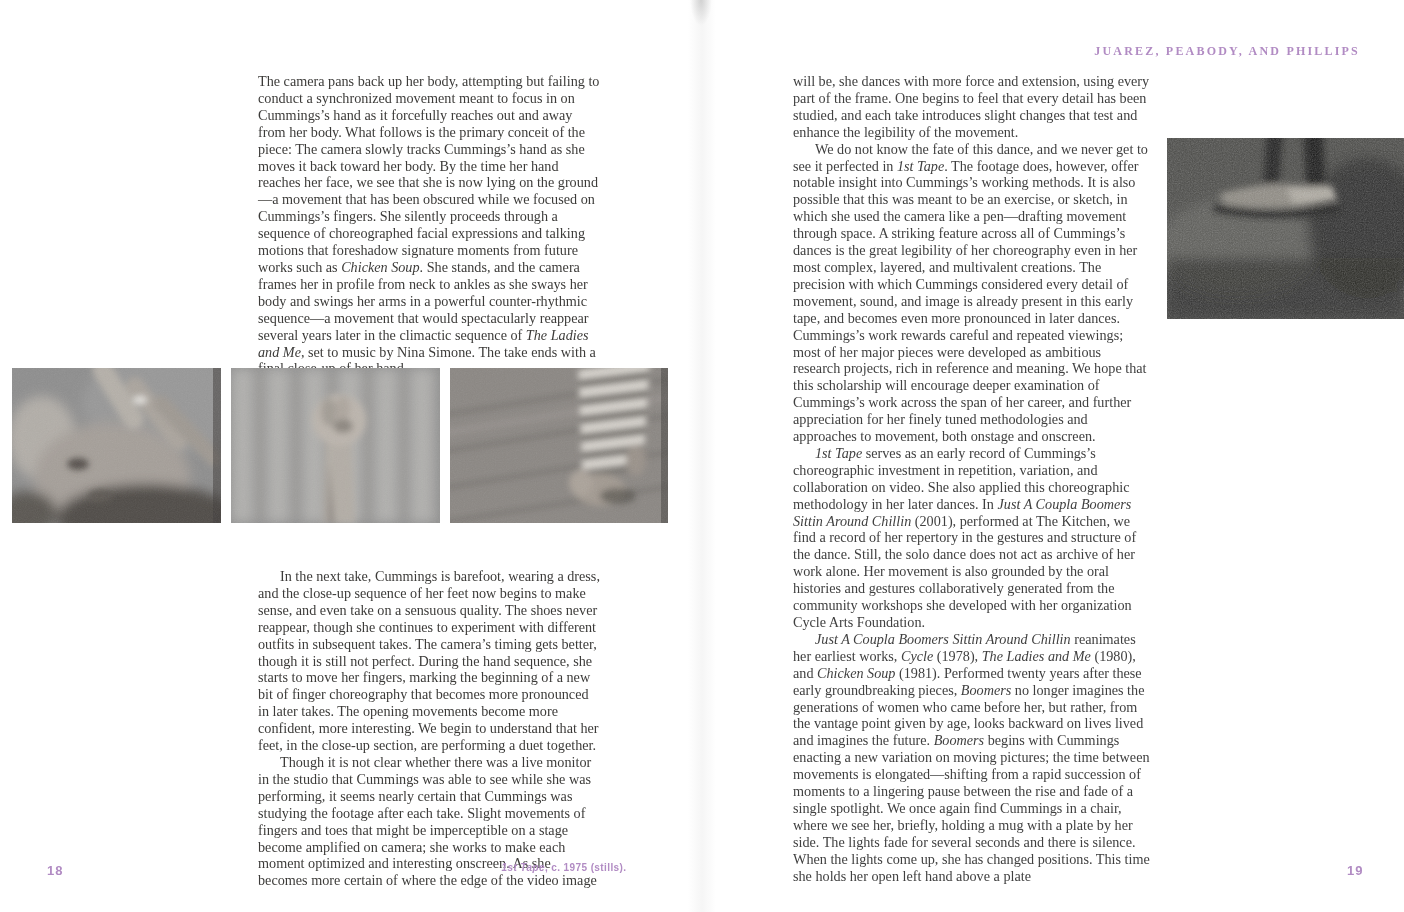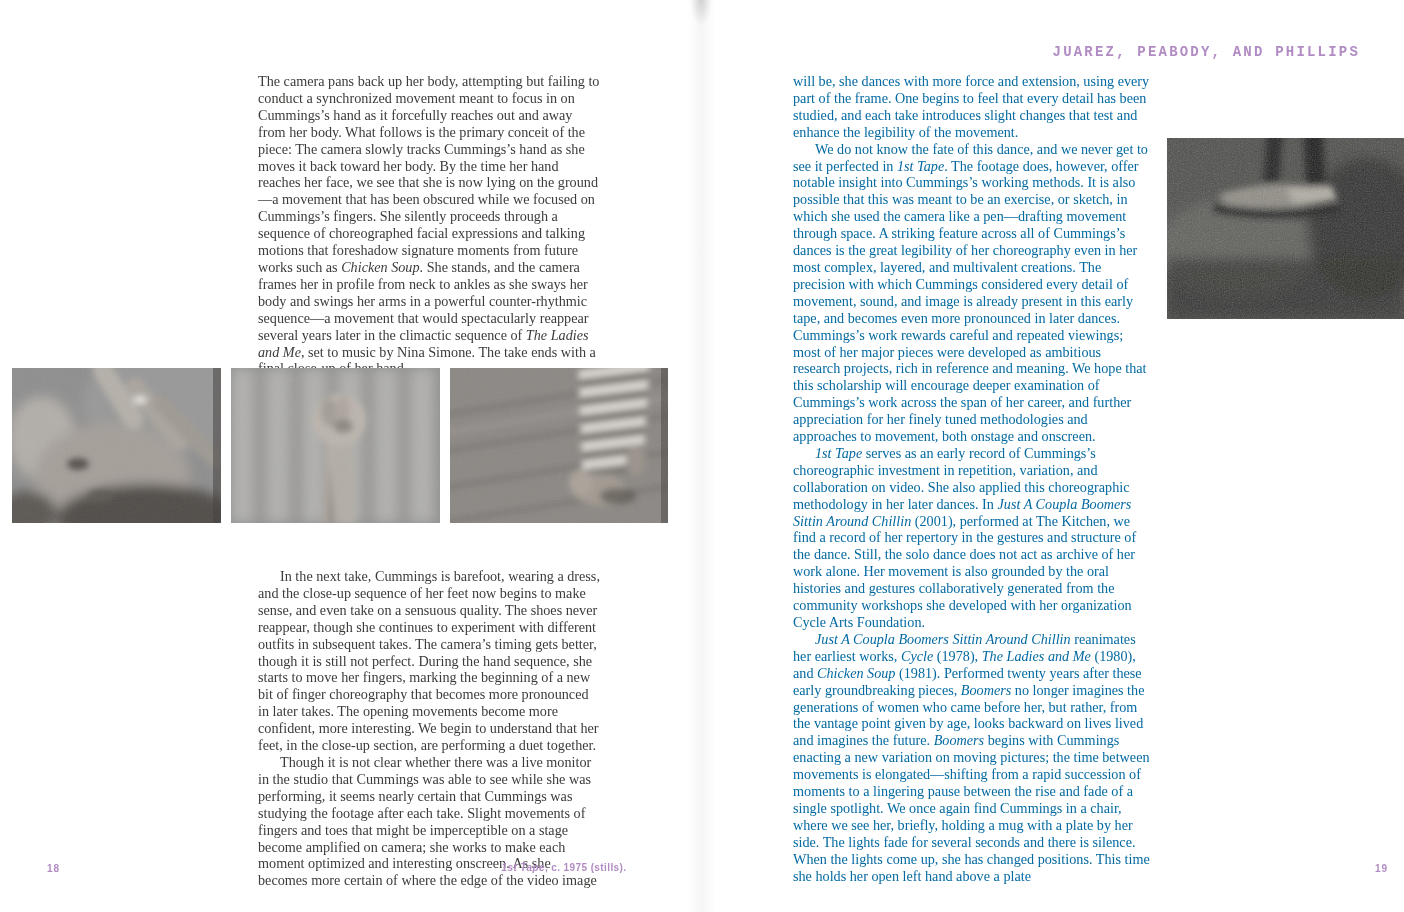--- a/index.html
+++ b/index.html
@@ -5,24 +5,24 @@
   html,body{margin:0;padding:0;background:#ffffff;}
   .spread{position:relative;width:1404px;height:912px;background:#ffffff;overflow:hidden;
           font-family:"Liberation Serif", serif;color:#3c3b39;}
   
   .fold{position:absolute;left:688px;top:0;width:28px;height:912px;
         background:linear-gradient(90deg,rgba(0,0,0,0) 0%,rgba(120,120,120,0.07) 50%,rgba(0,0,0,0) 100%);}
   .fold-smudge{position:absolute;left:690px;top:0;width:22px;height:26px;
         background:radial-gradient(ellipse at 50% 0%,rgba(100,100,100,0.25),rgba(0,0,0,0) 70%);}
 
   .running-header{position:absolute;top:44px;right:44px;
-        font-family:Liberation Mono, monospace;font-weight:bold;font-size:14px;
+        font-family:Liberation Serif, serif;font-weight:bold;font-size:12px;
         letter-spacing:2.2px;}
   .folio{position:absolute;top:863px;font-family:"Liberation Sans",sans-serif;
-        font-weight:bold;font-size:10px;letter-spacing:1px;}
+        font-weight:bold;font-size:13px;letter-spacing:1px;}
   .folio-left{left:47px;}
   .folio-right{left:1347px;}
 
   .textcol{position:absolute;font-size:14.2px;line-height:16.9px;text-align:left;}
   .textcol p{margin:0;}
   .textcol p.indent{text-indent:22px;}
   .col-left-a{left:258px;top:73px;width:342px;}
   .col-left-b{left:258px;top:568px;width:342px;}
   .col-right{left:793px;top:73px;width:358px;}
 
@@ -139,21 +139,21 @@
           <ellipse cx="131" cy="115" rx="12" ry="13" fill="#aba39a"></ellipse>
           <ellipse cx="168" cy="128" rx="18" ry="8" fill="#55514d" opacity="0.7"></ellipse>
           <ellipse cx="186" cy="92" rx="10" ry="16" fill="#9a928a"></ellipse>
         </g>
         <rect x="211" width="7" height="155" fill="#403e3c" opacity="0.5"></rect>
         <rect width="218" height="155" filter="url(#grain)" opacity="0.12"></rect>
       </svg>
     </div>
   </div>
 
-  <div class="textcol col-right" style="color: #0369a1;">
+  <div class="textcol col-right" style="color: #404040;">
       <p><span>will be, she dances with more force and extension, using every part of the frame. One begins to feel that every detail has been studied, and each take introduces slight changes that test and enhance the legibility of the movement.</span></p>
       <p class="indent"><span>We do not know the fate of this dance, and we never get to see it perfected in </span><em>1st Tape</em><span>. The footage does, however, offer notable insight into Cummings’s working methods. It is also possible that this was meant to be an exercise, or sketch, in which she used the camera like a pen—drafting movement through space. A striking feature across all of Cummings’s dances is the great legibility of her choreography even in her most complex, layered, and multivalent creations. The precision with which Cummings considered every detail of movement, sound, and image is already present in this early tape, and becomes even more pronounced in later dances. Cummings’s work rewards careful and repeated viewings; most of her major pieces were developed as ambitious research projects, rich in reference and meaning. We hope that this scholarship will encourage deeper examination of Cummings’s work across the span of her career, and further appreciation for her finely tuned methodologies and approaches to movement, both onstage and onscreen.</span></p>
       <p class="indent"><em>1st Tape</em><span> serves as an early record of Cummings’s choreographic investment in repetition, variation, and collaboration on video. She also applied this choreographic methodology in her later dances. In </span><em>Just A Coupla Boomers Sittin Around Chillin</em><span> (2001), performed at The Kitchen, we find a record of her repertory in the gestures and structure of the dance. Still, the solo dance does not act as archive of her work alone. Her movement is also grounded by the oral histories and gestures collaboratively generated from the community workshops she developed with her organization Cycle Arts Foundation.</span></p>
       <p class="indent"><em>Just A Coupla Boomers Sittin Around Chillin</em><span> reanimates her earliest works, </span><em>Cycle</em><span> (1978), </span><em>The Ladies and Me</em><span> (1980), and </span><em>Chicken Soup</em><span> (1981). Performed twenty years after these early groundbreaking pieces, </span><em>Boomers</em><span> no longer imagines the generations of women who came before her, but rather, from the vantage point given by age, looks backward on lives lived and imagines the future. </span><em>Boomers</em><span> begins with Cummings enacting a new variation on moving pictures; the time between movements is elongated—shifting from a rapid succession of moments to a lingering pause between the rise and fade of a single spotlight. We once again find Cummings in a chair, where we see her, briefly, holding a mug with a plate by her side. The lights fade for several seconds and there is silence. When the lights come up, she has changed positions. This time she holds her open left hand above a plate</span></p>
     </div>
 
   <div class="right-still">
     <svg width="237" height="181" viewBox="0 0 237 181">
       <rect width="237" height="181" fill="#4a4a47"></rect>
       <g filter="url(#b6)">
@@ -168,15 +168,15 @@
         <path d="M120,50 L165,48 L170,62 L126,66 Z" fill="#b0aca3"></path>
         <path d="M48,66 Q110,78 172,66 L174,74 Q110,86 46,74 Z" fill="#1c1c1a"></path>
       </g>
       <rect width="237" height="181" filter="url(#grain)" opacity="0.35"></rect>
     </svg>
   </div>
 
   <div class="caption" style="color: rgb(177, 139, 195);"><em>1st Tape</em><span>, c. 1975 (stills).</span></div>
 
   <div class="folio folio-left" style="color: rgb(177, 139, 195);">18</div>
-  <div class="folio folio-right" style="color: rgb(177, 139, 195); margin-left: 28px;">19</div>
+  <div class="folio folio-right" style="color: rgb(177, 139, 195);">19</div>
 
 </div>
 
 </body></html>

